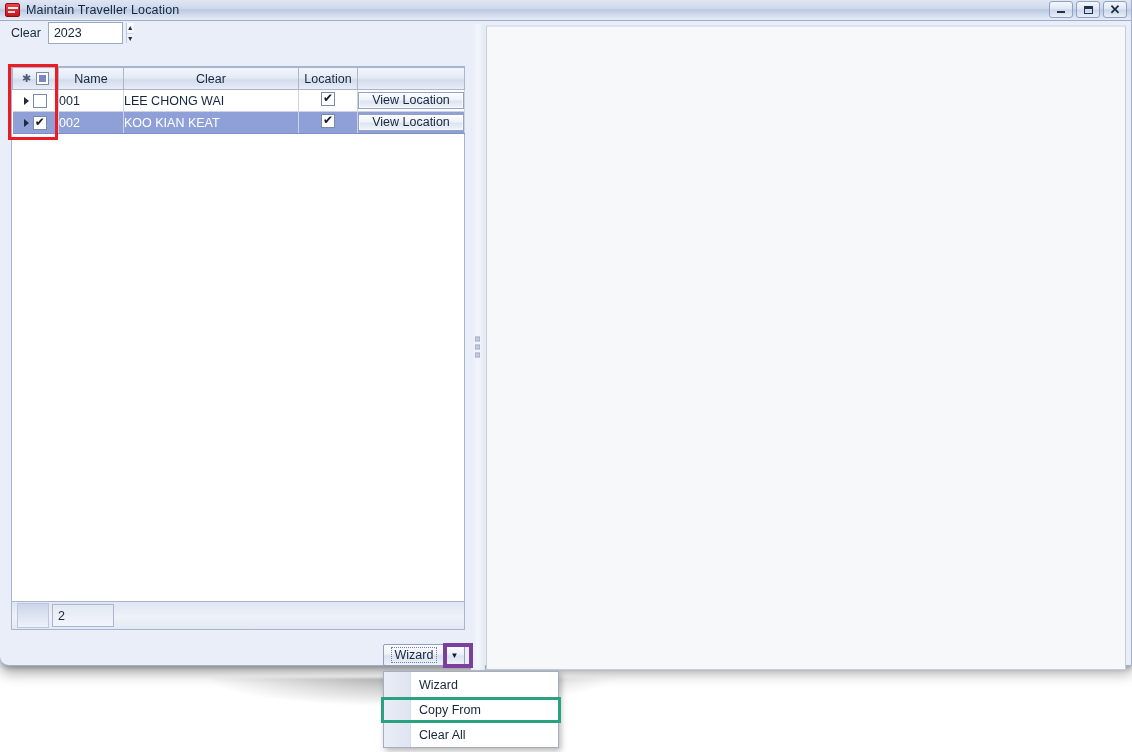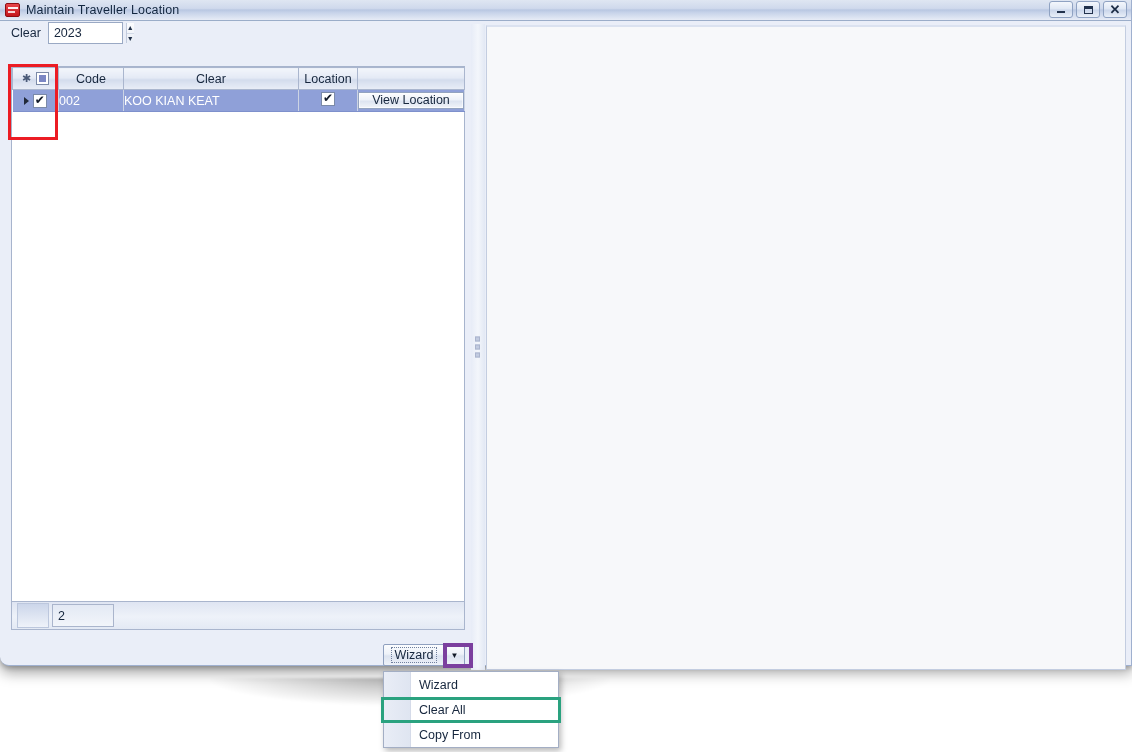--- a/index.html
+++ b/index.html
@@ -371,27 +371,43 @@
             <col class="col-act">
         </colgroup>
         <thead>
           <tr>
             <th class="col-sel">
               <div class="selhdr">
                 <span class="ast">✱</span>
                 <span class="hdr-cb"></span>
               </div>
             </th>
-            <th>Code</th>
+            <th>Name</th>
             <th>Clear</th>
             <th>Location</th>
             <th></th>
           </tr>
         </thead>
         <tbody>
+          <tr>
+            <td class="cell-sel">
+              <div class="rowsel">
+                <span class="arrow-cur"></span>
+                <span class="cb"></span>
+              </div>
+            </td>
+            <td class="cell-code">001</td>
+            <td class="cell-name">LEE CHONG WAI</td>
+            <td class="cell-trav">
+              <span class="cb checked"></span>
+            </td>
+            <td class="cell-act">
+              <span class="view-btn">View Location</span>
+            </td>
+          </tr>
           <tr class="row-selected">
             <td class="cell-sel">
               <div class="rowsel">
                 <span class="arrow-cur"></span>
                 <span class="cb checked"></span>
               </div>
             </td>
             <td class="cell-code">002</td>
             <td class="cell-name">KOO KIAN KEAT</td>
             <td class="cell-trav">
@@ -431,25 +447,25 @@
 
   </div>
 
   <div class="menu">
     <div class="menu-item">
       <span class="menu-gutter"></span>
       <span class="menu-label">Wizard</span>
     </div>
     <div class="menu-item">
       <span class="menu-gutter"></span>
-      <span class="menu-label">Clear All</span>
+      <span class="menu-label">Copy From</span>
     </div>
     <div class="menu-item">
       <span class="menu-gutter"></span>
-      <span class="menu-label">Copy From</span>
+      <span class="menu-label">Clear All</span>
     </div>
   </div>
 
   <div class="ann ann-red"></div>
   <div class="ann ann-purple"></div>
   <div class="ann ann-green"></div>
 
 </div>
 
 </body></html>

